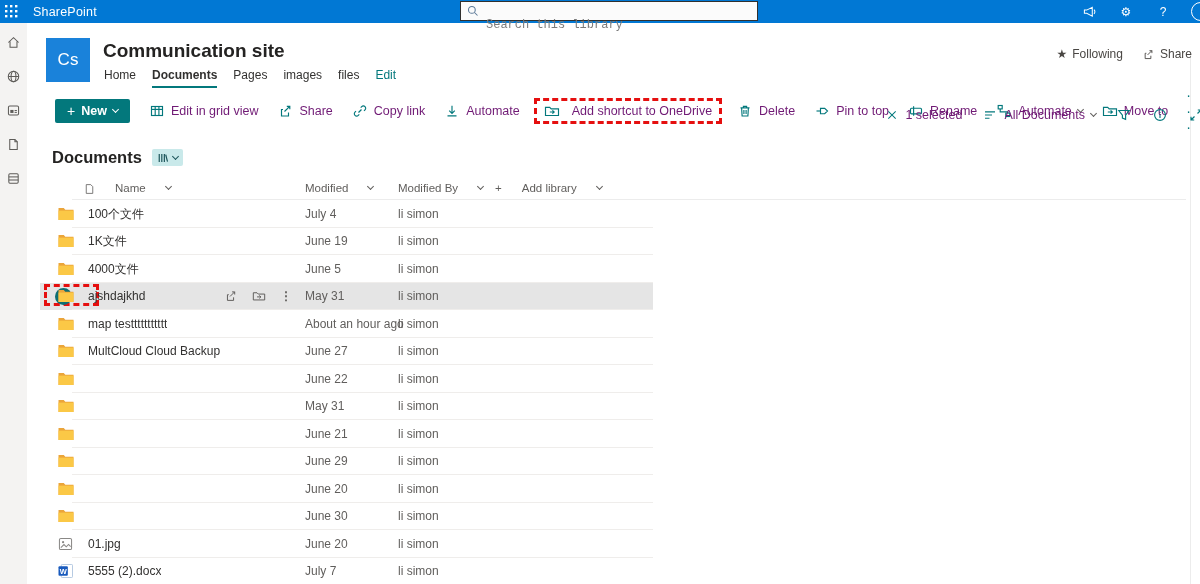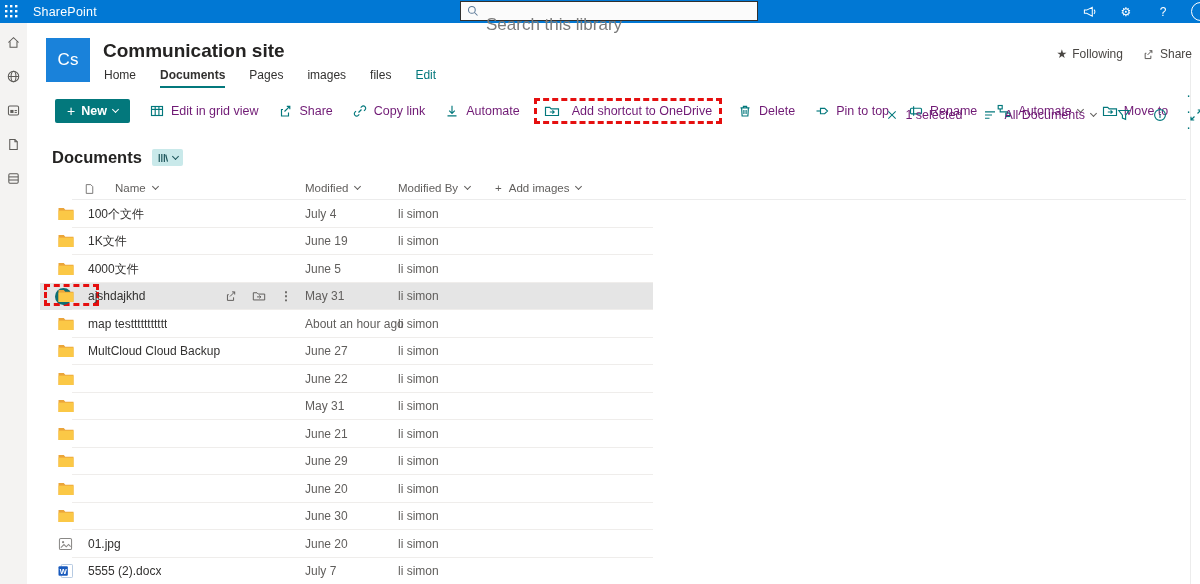--- a/index.html
+++ b/index.html
@@ -8,42 +8,42 @@
 
   
   .topbar { position:absolute; left:0; top:0; width:1200px; height:23px;
     background:#0178d4; display:flex; align-items:center; z-index:30; }
   .waffle { width:23px; height:23px; display:flex; align-items:center; justify-content:center; cursor:pointer; }
   .waffle svg { display:block; }
   .appname { color:#fff; font-size:12.5px; font-weight:normal; margin-left:10px; letter-spacing:.2px; }
   .searchbox { position:absolute; left:460px; top:1px; width:298px; height:20px;
     background:#fbfbfb; border:1px solid #30302f; display:flex; align-items:center; padding:0 6px; }
   .searchbox .mag { margin-right:7px; display:flex; }
-  .searchbox input { border:none; outline:none; background:transparent; font-size:17px;
-    color:#444; width:100%; font-family:Liberation Sans, sans-serif;margin-top:28px; }
+  .searchbox input { border:none; outline:none; background:transparent; font-size:12px;
+    color:#444; width:100%; font-family:Liberation Mono, monospace;margin-top:28px; }
   .searchbox input::placeholder { color:#7b7b7b; }
   .topicons { position:absolute; right:0; top:0; height:23px; display:flex; align-items:center; gap:19px; padding-right:0; }
   .tbi { color:#fff; font-size:12px; display:flex; align-items:center; justify-content:center; width:18px; height:23px; cursor:pointer; }
   .avatar { width:19px; height:19px; border:1.6px solid #fff; border-radius:50%; margin-right:-10px; }
 
   
   .leftrail { position:absolute; left:0; top:23px; width:27px; height:561px; background:#f4f3f2; z-index:20; }
   .leftrail .ri { width:27px; height:30px; display:flex; align-items:center; justify-content:center; cursor:pointer; margin-top:4px; }
   .leftrail svg { stroke:#5d5b58; fill:none; stroke-width:1.1; }
 
   
   .main { position:absolute; left:27px; top:23px; width:1173px; height:561px; background:#fff; }
   .vline { position:absolute; left:1163px; top:30px; bottom:0; width:1px; background:#ececec; }
 
   
   .sitehead { position:relative; height:72px; padding-top:15px; }
   .sitelogo { position:absolute; left:19px; top:15px; width:44px; height:44px; background:#1a82da;
     color:#fff; font-size:17px; display:flex; align-items:center; justify-content:center; }
   .sitetitle { position:absolute; left:76px; top:17px; font-size:19px; font-weight:bold; color:#242322; }
-  .sitenav { position:absolute; left:77px; top:45px; display:flex; gap:24px; font-size:12px; color:#323130; }
+  .sitenav { position:absolute; left:77px; top:45px; display:flex; gap:16px; font-size:12px; color:#323130; }
   .sitenav .nv { padding-bottom:4px; cursor:pointer; }
   .sitenav .nv.active { font-weight:bold; border-bottom:2.5px solid #03787c; }
   .sitenav .nv.accent { color:#03787c; }
   .sitehead-right { position:absolute; right:8px; top:24px; display:flex; gap:18px; align-items:center;
     font-size:12px; color:#494643; }
   .sitehead-right .hr-item { display:flex; gap:5px; align-items:center; cursor:pointer; }
 
   
   .cmdbar { position:relative; height:30px; margin-top:1px; display:flex; align-items:center; padding-left:28px; }
   .btn-new { background:#03787c; color:#fff; border:none; border-radius:2px; height:24px; padding:0 12px;
@@ -64,21 +64,21 @@
   
   .libhead { display:flex; align-items:center; gap:10px; margin:22px 0 0 25px; }
   .libhead h2 { font-size:16.5px; font-weight:bold; color:#242322; }
   .libbadge { background:#c9e9ea; border-radius:2px; height:17px; padding:0 5px; display:flex;
     align-items:center; gap:4px; cursor:pointer; }
   .libbadge svg { stroke:#1d565b; }
 
   
   .thead { position:relative; margin-left:45px; width:1114px; height:20px; margin-top:13px;
     border-bottom:1px solid #ececec; font-size:11.5px; color:#605e5c; }
-  .thead .hc { position:absolute; top:2px; display:flex; gap:7px; align-items:center; cursor:pointer; }
+  .thead .hc { position:absolute; top:2px; display:flex; gap:20px; align-items:center; cursor:pointer; }
   .thead svg { stroke:#605e5c; fill:none; stroke-width:1; }
   .rows { position:relative; margin-left:13px; width:613px; }
   .row { position:relative; height:27.5px; cursor:pointer; }
   .row::after { content:''; position:absolute; left:32px; right:0; bottom:0; height:1px; background:#efedeb; }
   .row.selected { background:#e5e5e5;text-decoration:underline; }
   .cell { position:absolute; top:50%; transform:translateY(-50%); font-size:12px; color:#605e5c; white-space:nowrap; }
   .cell.cname { left:48px; font-size:12px; color:#323130; max-width:135px; overflow:hidden; }
   .cell.cmod { left:265px; }
   .cell.cby  { left:358px; }
   .ficon { position:absolute; left:18px; top:50%; transform:translateY(-50%); width:16px; height:14px; display:none; }
@@ -355,21 +355,21 @@
     <span class="hc" style="left:233px;">
       <span>Modified</span>
         <span class="chev"></span>
     </span>
     <span class="hc" style="left:326px;">
       <span>Modified By</span>
         <span class="chev"></span>
     </span>
     <span class="hc" style="left:423px;">
       <span>+</span>
-      <span>Add images</span>
+      <span>Add library</span>
         <span class="chev"></span>
     </span>
   </div>
 
   <div class="rows">
   <div class="row" data-icon="folder">
 
     <span class="ficon f-folder">
       <svg width="16" height="14" viewBox="0 0 16 14">
             <path d="M0.5 1h5.3l1.5 1.7h8.2v10.3H0.5z" fill="#eba53a"></path>

